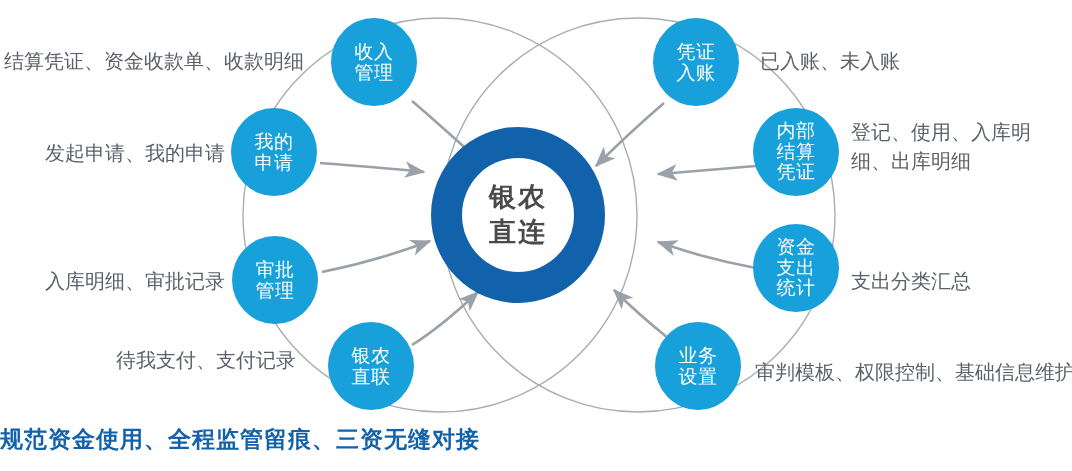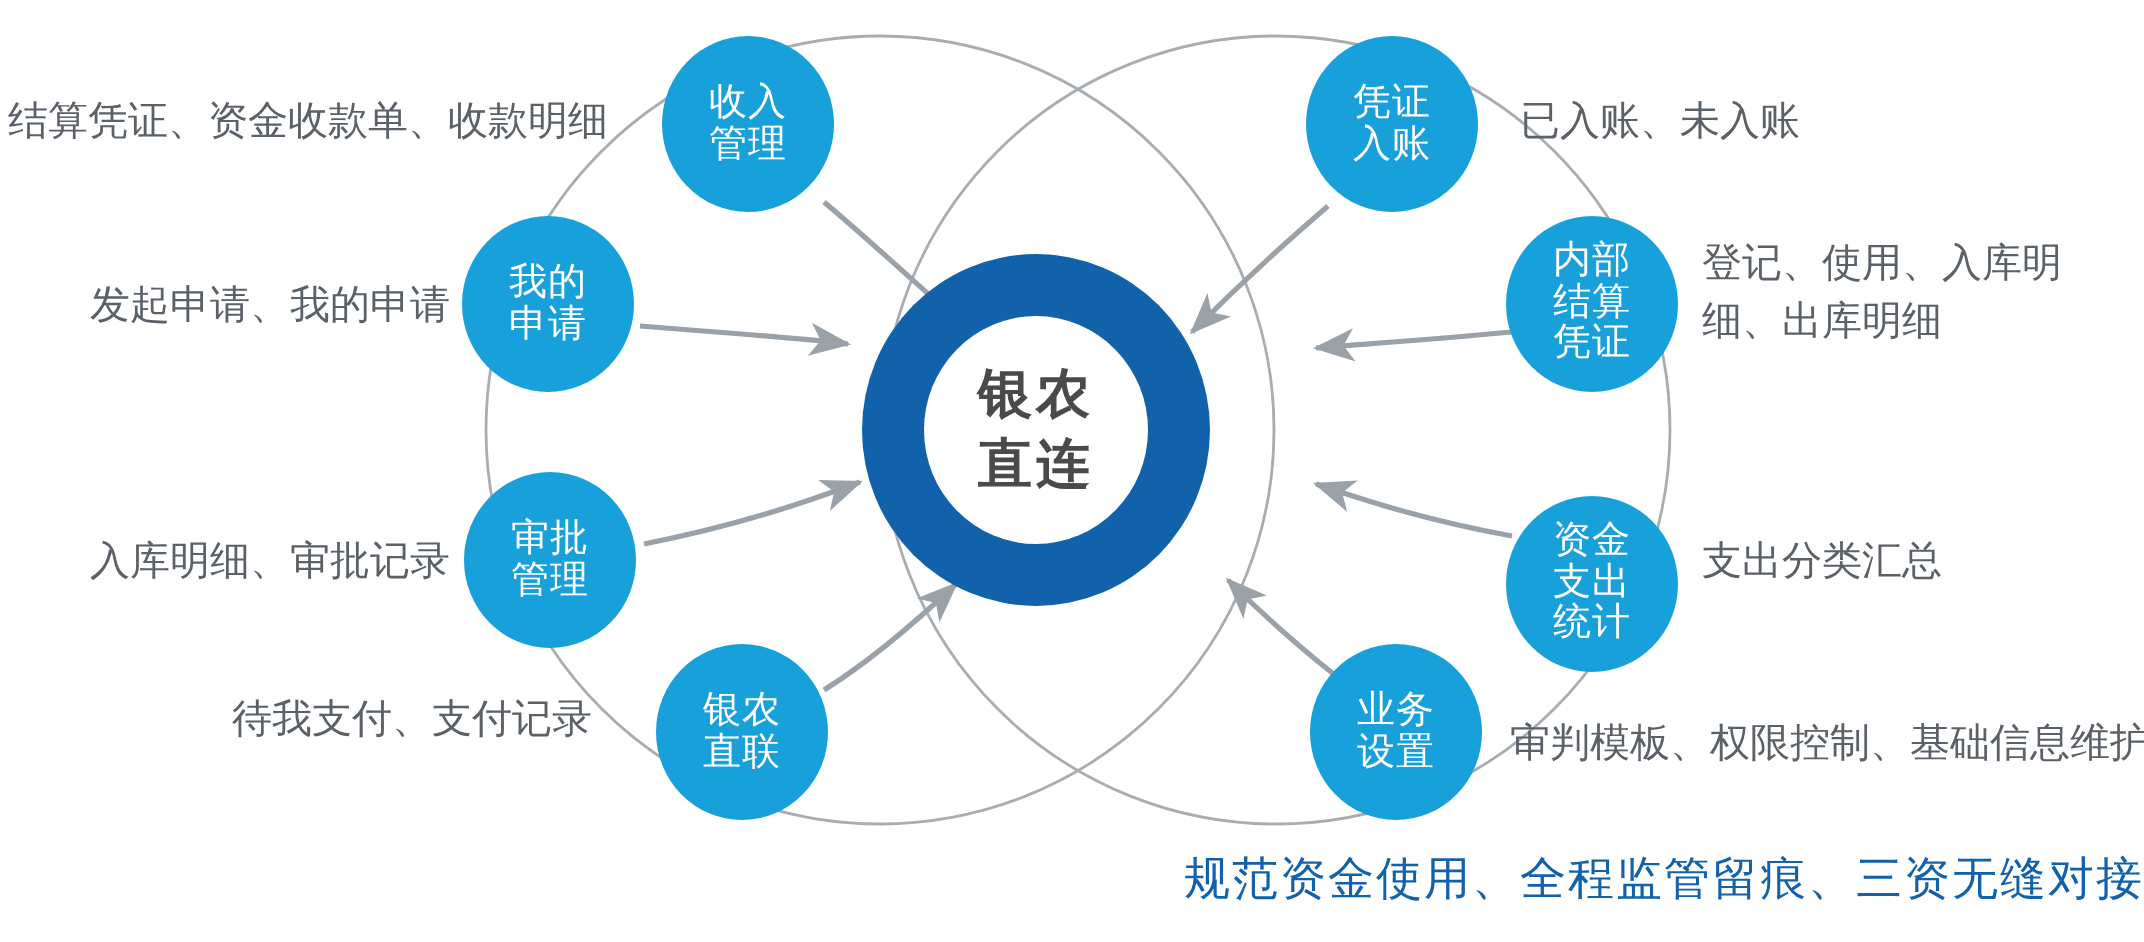--- a/index.html
+++ b/index.html
@@ -85,24 +85,24 @@
     white-space: nowrap;
   }
   .caption.wrap { white-space: normal; }
 
   
   .slogan {
     position: absolute;
     left: 0;
     top: 424px;
     width: 1072px;
-    text-align: right;
+    text-align: left;
     color: #1262ab;
     font-size: 23px;
-    font-weight: normal;
+    font-weight: bold;
     letter-spacing: 1px;
   }
 </style>
 </head>
 <body>
 
 <div id="canvas">
 
   <svg id="diagram-svg" viewBox="0 0 1072 471">
     <defs>
@@ -149,21 +149,21 @@
     <span class="nl">凭证</span>
     <span class="nl">入账</span>
   </div>
 
   <div class="node three-line" style="left:753px; top:108px; width:86px; height:88px;">
     <span class="nl">内部</span>
     <span class="nl">结算</span>
     <span class="nl">凭证</span>
   </div>
 
-  <div class="node three-line" style="left:753px; top:248px; width:86px; height:88px;">
+  <div class="node three-line" style="left:753px; top:224px; width:86px; height:88px;">
     <span class="nl">资金</span>
     <span class="nl">支出</span>
     <span class="nl">统计</span>
   </div>
 
   <div class="node" style="left:655px; top:322px; width:86px; height:88px;">
     <span class="nl">业务</span>
     <span class="nl">设置</span>
   </div>
 

